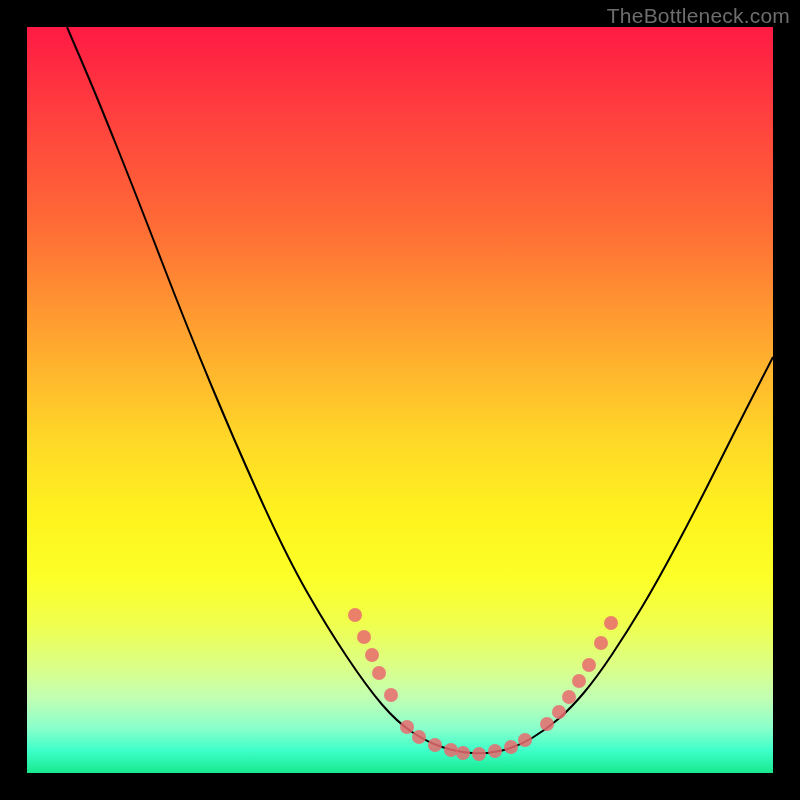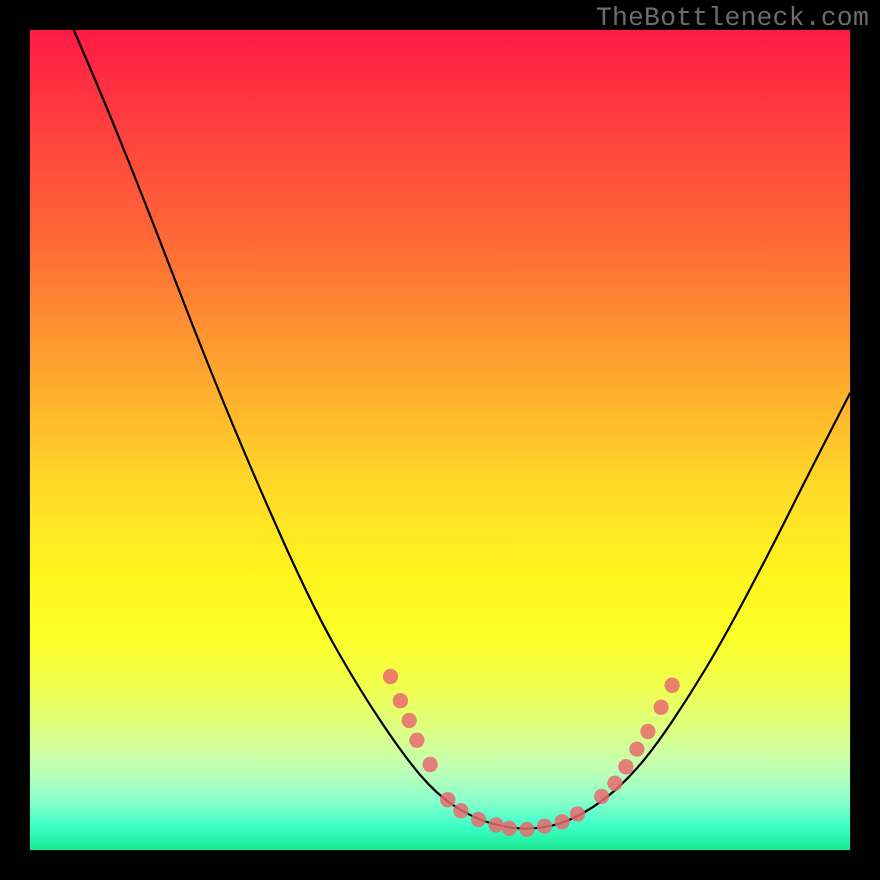--- a/index.html
+++ b/index.html
@@ -47,25 +47,24 @@
       #89ffcb 94%,
       #3effc9 97%,
       #17e98f 100%
     );
   }
   .watermark {
     position: absolute;
     top: 4px;
     right: 10px;
     color: #6d6d6d;
-    font-size: 24px;
+    font-size: 21px;
     font-weight: 500;
     letter-spacing: 0.2px;
     user-select: none;
-    font-family: Liberation Mono, monospace;
   }
   svg.curve {
     position: absolute;
     left: 0;
     top: 0;
     width: 746px;
     height: 746px;
     overflow: visible;
   }
 </style>

